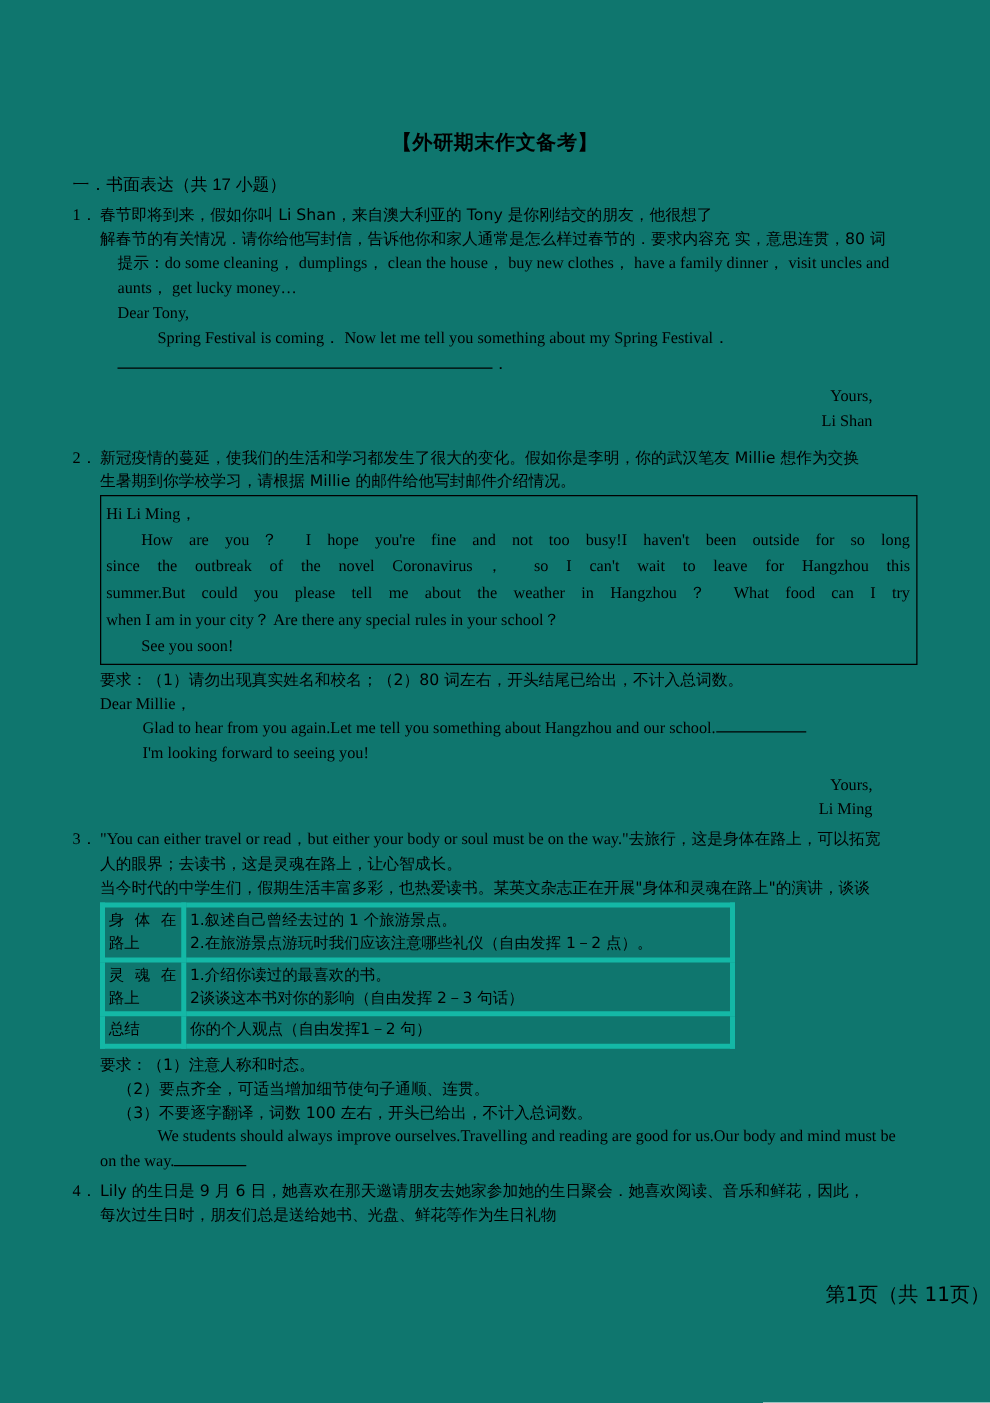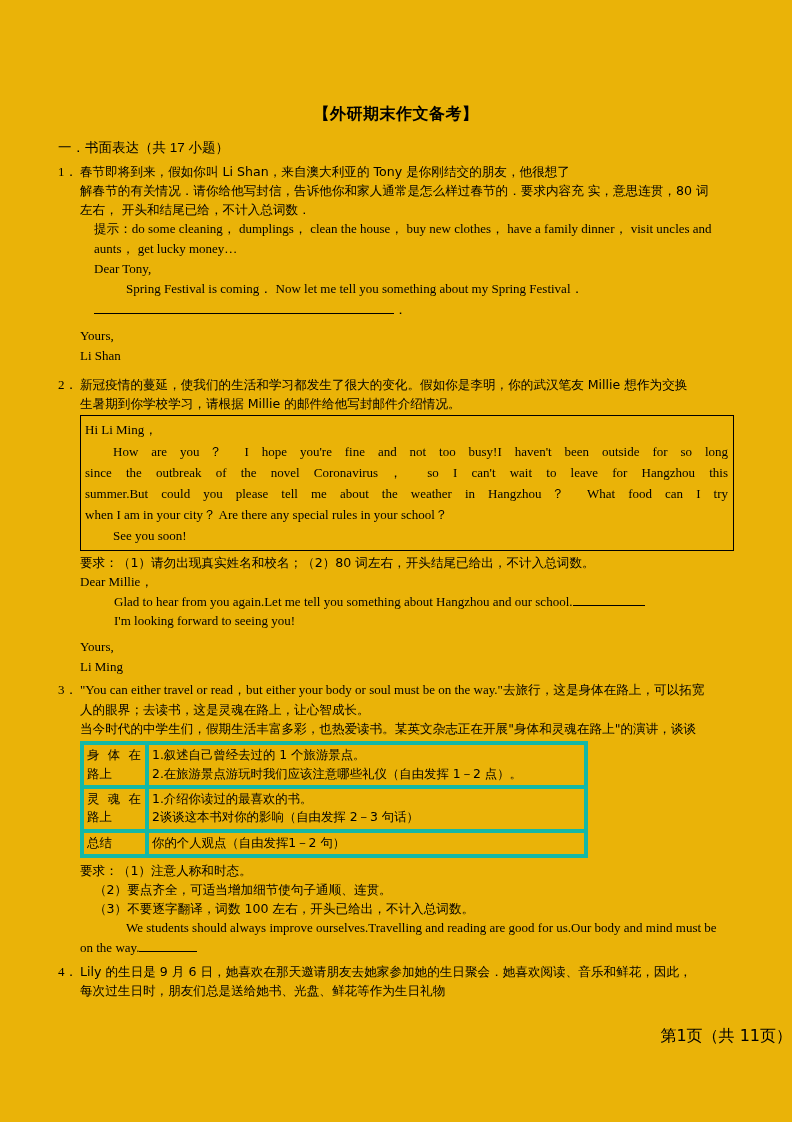--- a/index.html
+++ b/index.html
@@ -8,21 +8,21 @@
     background: #ffffff;
   }
   body {
     font-family: "Liberation Serif", "DejaVu Serif", serif;
     color: #000000;
   }
   .page {
     position: relative;
     width: 792px;
     height: 1122px;
-    background: #eab308;
+    background: #0f766e;
     overflow: hidden;
     box-sizing: border-box;
   }
   .content {
     position: absolute;
     left: 58px;
     top: 104px;
     width: 676px;
   }
 
@@ -77,20 +77,21 @@
   }
   .line-wrap {
     margin: 0;
     padding: 0;
   }
   .indent1 { padding-left: 14px; }
   .indent2 { padding-left: 34px; }
   .indent3 { padding-left: 46px; }
 
   .right-sign {
+    text-align: right;
     padding-right: 36px;
     font-family: "Liberation Serif", "DejaVu Serif", serif;
     font-size: 13px;
     line-height: 1.5;
   }
 
   .blank-rule {
     display: inline-block;
     border-bottom: 1px solid #000;
     height: 0.85em;
@@ -162,21 +163,20 @@
 
     <div class="doc-title">【外研期末作文备考】</div>
 
     <div class="section-head">一．书面表达（共 17 小题）</div>
 
     <div class="q">
       <div class="q-num">1．</div>
       <div class="q-body">
         <div class="line cn">春节即将到来，假如你叫 Li Shan，来自澳大利亚的 Tony 是你刚结交的朋友，他很想了</div>
         <div class="line-wrap cn">解春节的有关情况．请你给他写封信，告诉他你和家人通常是怎么样过春节的．要求内容充 实，意思连贯，80 词</div>
-        <div class="line cn">左右， 开头和结尾已给，不计入总词数．</div>
         <div class="line-wrap indent1">
           <span class="cn">提示：</span><span class="en">do some cleaning， dumplings， clean the house， buy new clothes， have a family dinner， visit uncles and</span>
         </div>
         <div class="line-wrap indent1 en">aunts， get lucky money…</div>
         <div class="line indent1 en">Dear Tony,</div>
         <div class="line indent3 en">Spring Festival is coming． Now let me tell you something about my Spring Festival．</div>
         <div class="line indent1 en mt2">
           <span class="blank-rule blank-long"></span><span>．</span>
         </div>
         <div class="right-sign mt6">

